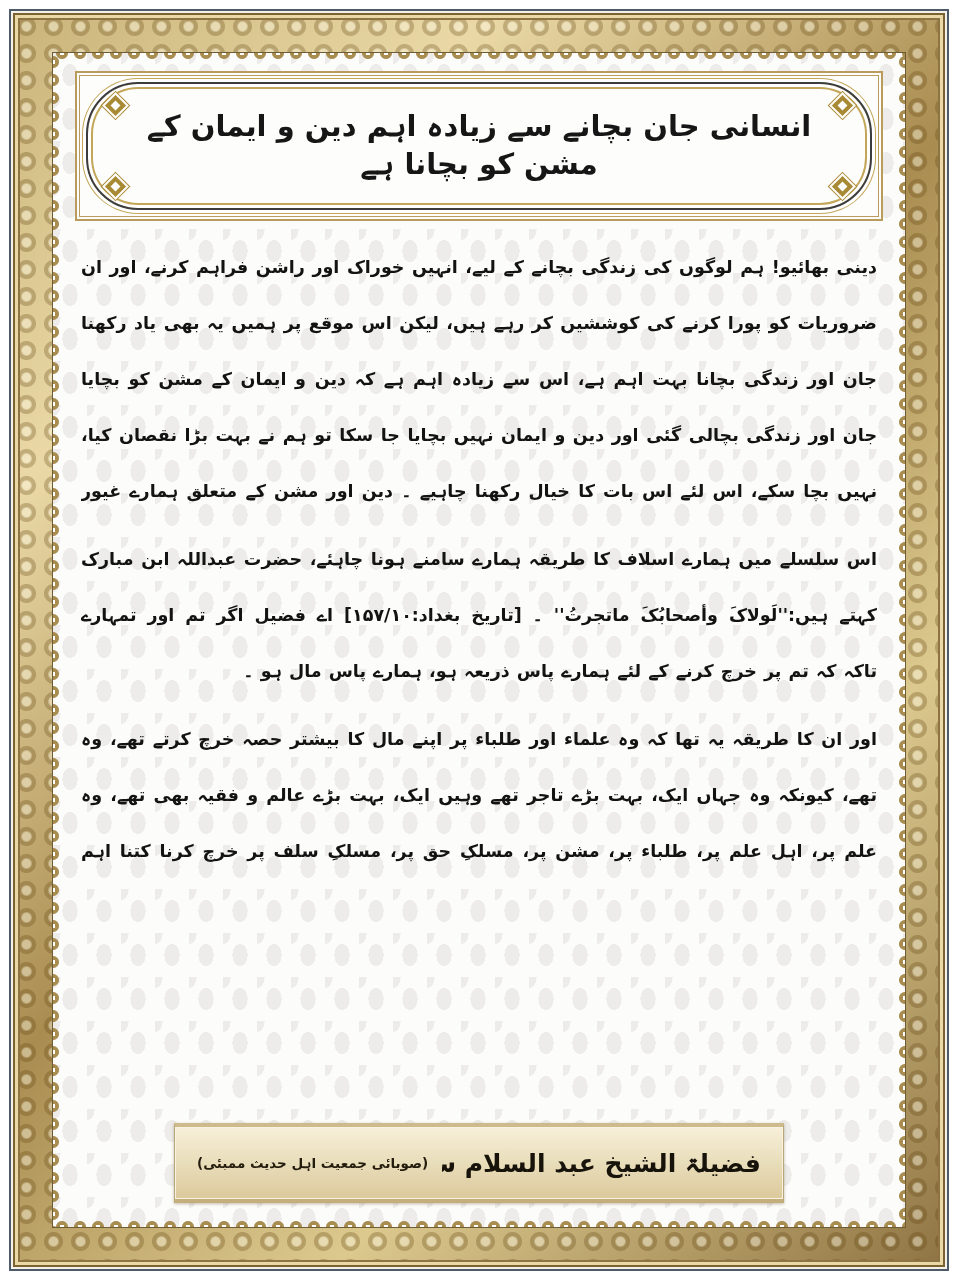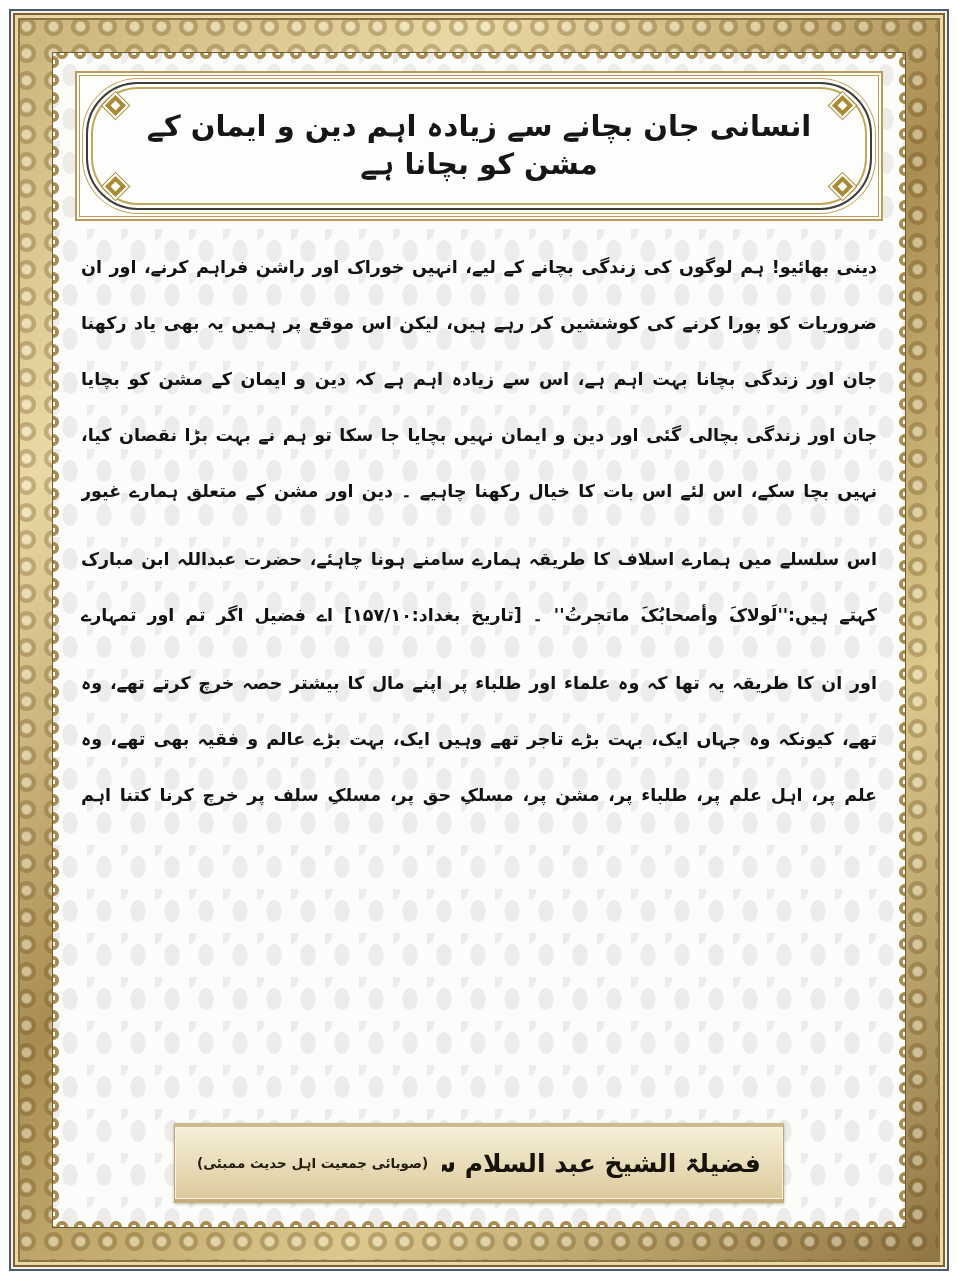--- a/index.html
+++ b/index.html
@@ -165,20 +165,21 @@
               <div class="para">
                 <div class="line">دینی بھائیو! ہم لوگوں کی زندگی بچانے کے لیے، انہیں خوراک اور راشن فراہم کرنے، اور ان کی بنیادی</div>
                 <div class="line">ضروریات کو پورا کرنے کی کوششیں کر رہے ہیں، لیکن اس موقع پر ہمیں یہ بھی یاد رکھنا چاہیے کہ جس طرح</div>
                 <div class="line">جان اور زندگی بچانا بہت اہم ہے، اس سے زیادہ اہم ہے کہ دین و ایمان کے مشن کو بچایا جائے، کیونکہ اگر</div>
                 <div class="line">جان اور زندگی بچالی گئی اور دین و ایمان نہیں بچایا جا سکا تو ہم نے بہت بڑا نقصان کیا، ہم حقیقت میں کچھ</div>
                 <div class="line">نہیں بچا سکے، اس لئے اس بات کا خیال رکھنا چاہیے ۔ دین اور مشن کے متعلق ہمارے غیور حضرات یہ سمجھتے</div>
               </div>
               <div class="para">
                 <div class="line">اس سلسلے میں ہمارے اسلاف کا طریقہ ہمارے سامنے ہونا چاہئے، حضرت عبداللہ ابن مبارک رحمۃ اللہ علیہ یہ</div>
                 <div class="line">کہتے ہیں:''لَولاکَ وأصحابُکَ ماتجرتُ'' ۔ [تاریخ بغداد:۱۵۷/۱۰] اے فضیل اگر تم اور تمہارے ساتھی نہ</div>
+                <div class="line short">تاکہ کہ تم پر خرچ کرنے کے لئے ہمارے پاس ذریعہ ہو، ہمارے پاس مال ہو ۔</div>
               </div>
               <div class="para">
                 <div class="line">اور ان کا طریقہ یہ تھا کہ وہ علماء اور طلباء پر اپنے مال کا بیشتر حصہ خرچ کرتے تھے، وہ اس کی اہمیت جانتے</div>
                 <div class="line">تھے، کیونکہ وہ جہاں ایک، بہت بڑے تاجر تھے وہیں ایک، بہت بڑے عالم و فقیہ بھی تھے، وہ یہ سمجھتے تھے کہ</div>
                 <div class="line">علم پر، اہل علم پر، طلباء پر، مشن پر، مسلکِ حق پر، مسلکِ سلف پر خرچ کرنا کتنا اہم ہے، اسی لیے وہ یہ کام ترجیحی</div>
               </div>
             </div>
 
           <div class="signature-box">
             <div class="sig-name">فضیلۃ الشیخ عبد السلام سلفی حفظہ اللہ</div>

